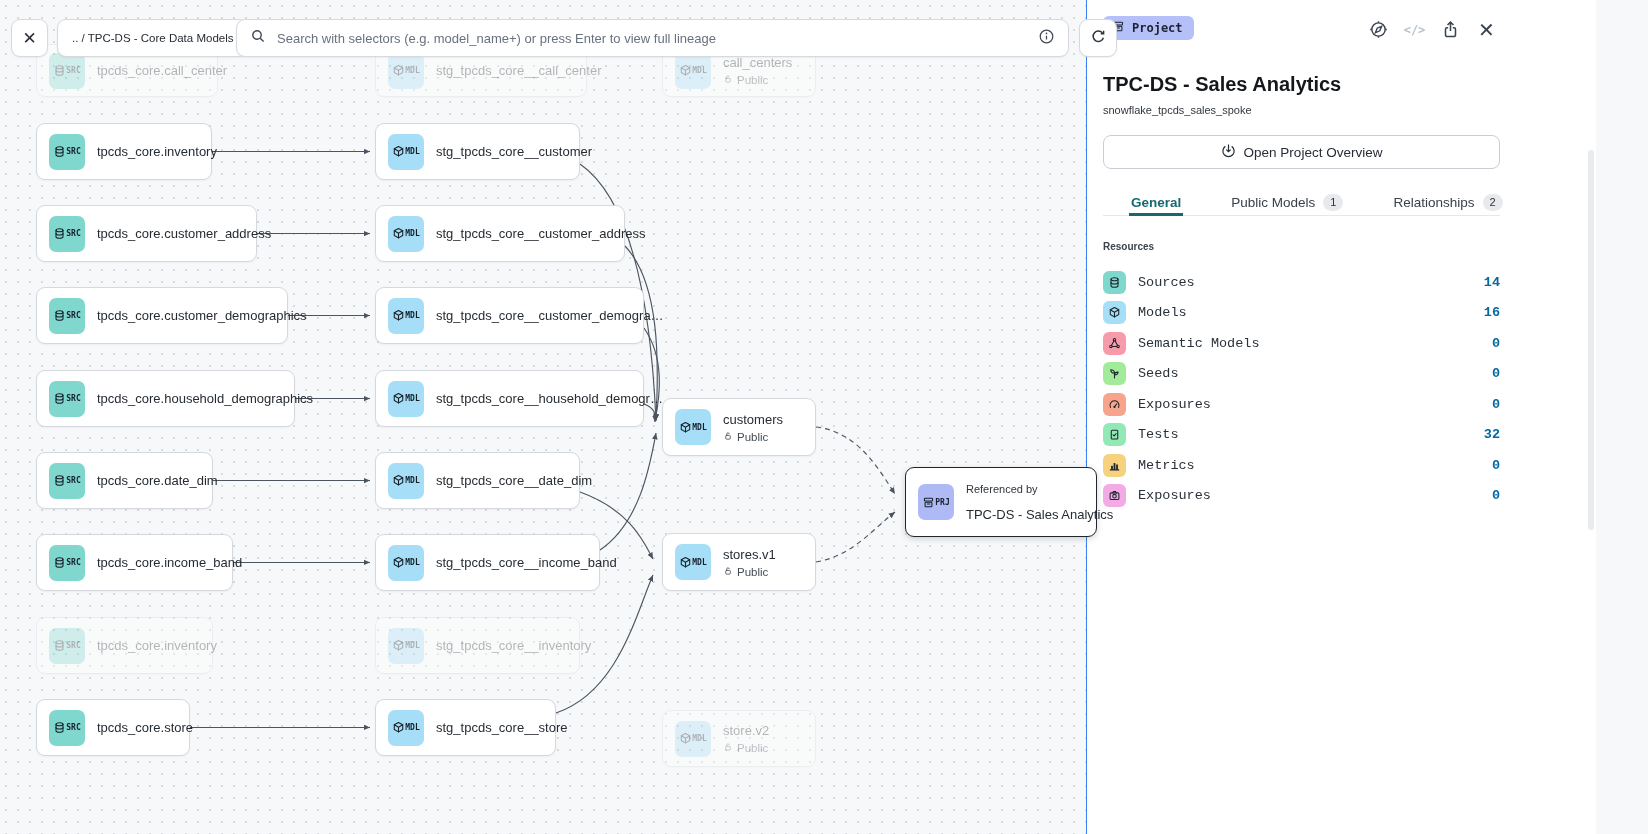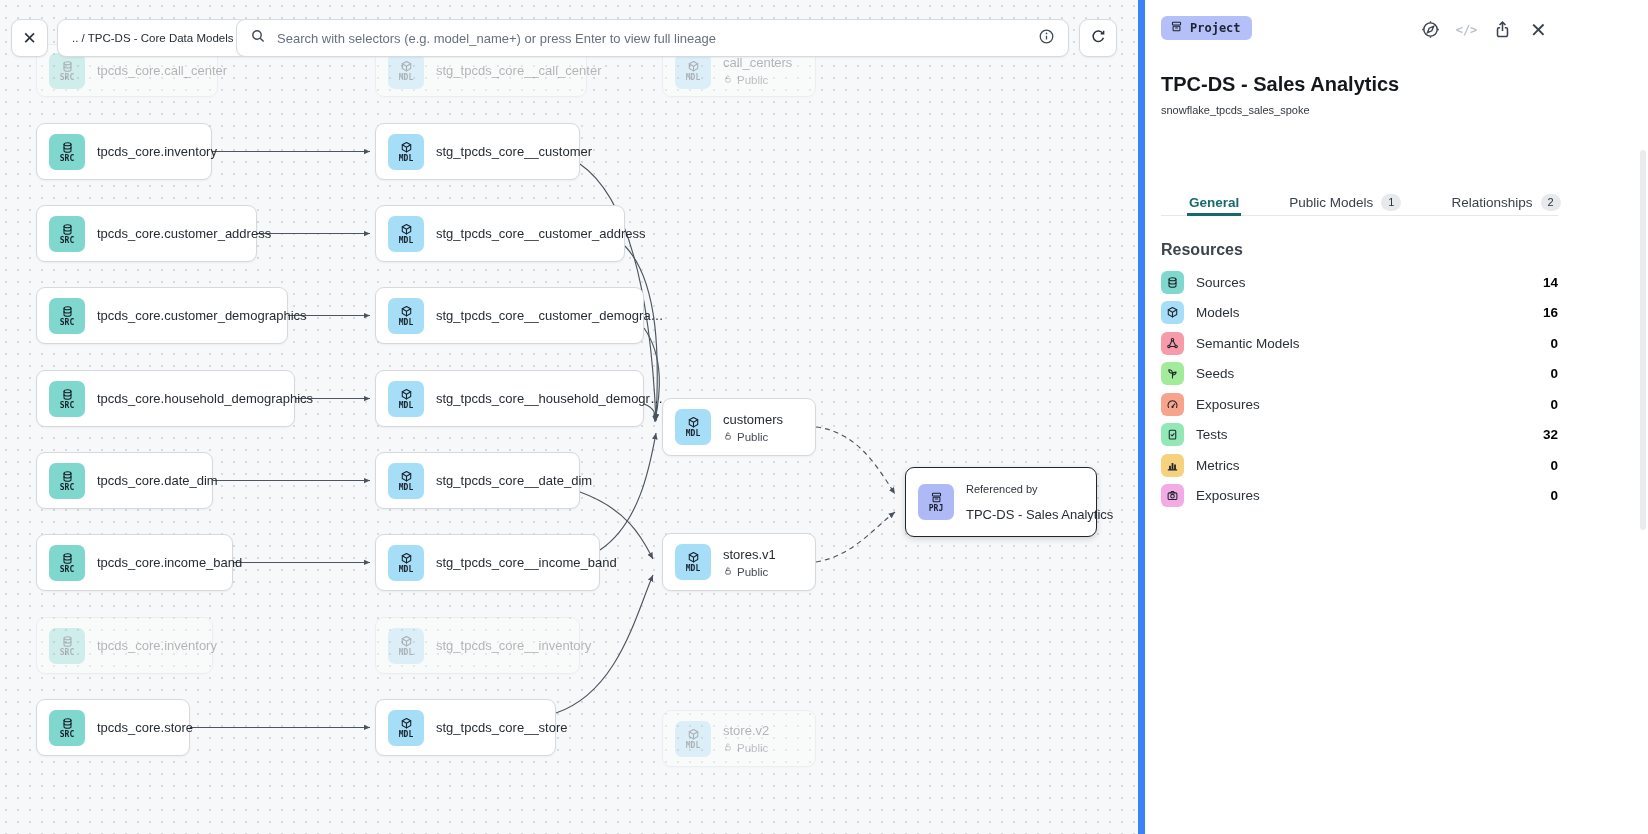--- a/index.html
+++ b/index.html
@@ -15,21 +15,21 @@
   }
   #edges{position:absolute;left:0;top:0;z-index:1;}
   
   .gnode{
     position:absolute;background:#fff;border:1px solid #d5d9de;border-radius:9px;
     box-shadow:0 1px 2px rgba(20,30,40,.05);display:flex;align-items:center;gap:12px;
     padding:0 12px;z-index:2;box-sizing:border-box;cursor:pointer;
   }
   .gnode.faded{opacity:.33;}
   .gnode.selected{border:1.5px solid #20262d;box-shadow:0 2px 6px rgba(20,30,40,.18);}
-  .nbadge{width:36px;height:36px;border-radius:7px;display:flex;flex-direction:column;
+  .nbadge{width:36px;height:36px;border-radius:7px;display:flex;flex-direction:row;
     align-items:center;justify-content:center;flex:none;color:#17202a;}
   .nbadge svg{width:13px;height:13px;display:block;}
   .nbadge span{font-family:"DejaVu Sans Mono",monospace;font-size:8px;font-weight:bold;line-height:1;margin-top:1px;}
   .nbadge.src{background:#7fd7cd;}
   .nbadge.mdl{background:#a6def7;}
   .nbadge.prj{background:#aeb9f6;}
   .nlabel{font-size:13px;color:#262c33;white-space:nowrap;}
   .npre{font-size:11px;color:#2f353d;margin-bottom:12px;}
   .nsub{font-size:11.5px;color:#444c55;display:flex;align-items:center;gap:4px;margin-top:4px;}
   .nsub svg{width:10px;height:10px;}
@@ -48,22 +48,22 @@
   }
   .searchbar svg{flex:none;}
   .searchbar input{
     flex:1;border:none;outline:none;font-family:"Liberation Sans",sans-serif;font-size:13px;
     color:#262c33;background:transparent;
   }
   .searchbar input::placeholder{color:#68717d;}
   .refresh-btn{left:1079px;top:19px;width:38px;height:38px;}
   
   .panel{
-    position:absolute;left:1138px;top:0;width:510px;height:834px;background:#fff;
-    border-left:7px solid #3b82f6;box-sizing:border-box;
+    position:absolute;left:1086px;top:0;width:510px;height:834px;background:#fff;
+    border-left:1px solid #3b82f6;box-sizing:border-box;
   }
   .type-badge{
     position:absolute;left:16px;top:16px;display:inline-flex;align-items:center;gap:7px;
     background:#b5c0f8;color:#1d2330;border-radius:6px;padding:4px 11px 4px 9px;
     font-family:"DejaVu Sans Mono",monospace;font-size:12px;font-weight:bold;
   }
   .type-badge svg{width:13px;height:13px;}
   .panel-icons{position:absolute;top:19px;right:99px;display:flex;gap:15px;align-items:center;}
   .picon{width:21px;height:21px;display:flex;align-items:center;justify-content:center;color:#3a434f;cursor:pointer;}
   .picon svg{width:19px;height:19px;}
@@ -83,28 +83,28 @@
   }
   .tab{
     display:flex;align-items:center;gap:8px;padding:4px 2px 2px 2px;font-size:13.5px;
     color:#39414b;cursor:pointer;border-bottom:3px solid transparent;margin-bottom:-1px;white-space:nowrap;
   }
   .tab.active{color:#15696f;font-weight:bold;border-bottom-color:#15696f;}
   .tab .tbadge{
     background:#e7e9ec;color:#2c323a;font-size:11px;font-weight:normal;
     border-radius:10px;padding:2px 7px;line-height:1.2;
   }
-  .res-header{position:absolute;left:16px;top:241px;font-size:16px;font-weight:bold;color:#3c444d;}
+  .res-header{position:absolute;left:16px;top:241px;font-size:10px;font-weight:bold;color:#3c444d;}
   .res-list{position:absolute;left:16px;top:267px;width:397px;}
-  .res-row{display:flex;align-items:center;gap:12px;height:30.5px;cursor:pointer;}
+  .res-row{display:flex;align-items:center;gap:12px;height:30.5px;cursor:pointer;font-family:Liberation Mono, monospace;}
   .res-ic{width:23px;height:23px;border-radius:6px;display:flex;align-items:center;justify-content:center;
     flex:none;color:#1d242c;}
   .res-ic svg{width:13px;height:13px;}
   .res-label{font-size:13.5px;color:#2a3139;}
-  .res-count{margin-left:auto;font-size:13.5px;font-weight:bold;color:#000000;}
+  .res-count{margin-left:auto;font-size:13.5px;font-weight:bold;color:#0369a1;}
   .scroll-thumb{position:absolute;right:2px;top:150px;width:6px;height:380px;border-radius:3px;background:#e9ebee;}
 </style>
 </head>
 <body>
 
 <div class="canvas">
   <svg id="edges" width="1138" height="834">
     <defs>
       <marker id="arrow" viewBox="0 0 10 10" refX="8" refY="5" markerWidth="7" markerHeight="7" orient="auto-start-reverse">
         <path d="M0 1.5L8 5 0 8.5z" fill="#4a5360"></path>
@@ -509,20 +509,30 @@
       </svg>
     </div>
     <div class="picon x">
       <span>✕</span>
     </div>
   </div>
 
   <div class="p-title">TPC-DS - Sales Analytics</div>
   <div class="p-sub">snowflake_tpcds_sales_spoke</div>
 
+  <div class="overview-btn">
+    <span>
+      <svg viewBox="0 0 16 16" fill="none" stroke="#272e37" stroke-width="1.3">
+        <path d="M4.6 3.6a6 6 0 1 0 6.8 0"></path>
+        <path d="M8 1.6v7.6"></path>
+        <path d="M5.7 7l2.3 2.3L10.3 7"></path>
+      </svg>
+    </span>
+    <span>Open Project Overview</span>
+  </div>
 
   <div class="tabs" id="tabs">
       <div class="tab active">
         <span>General</span>
       </div>
       <div class="tab">
         <span>Public Models</span>
         <span class="tbadge">1</span>
       </div>
       <div class="tab">

